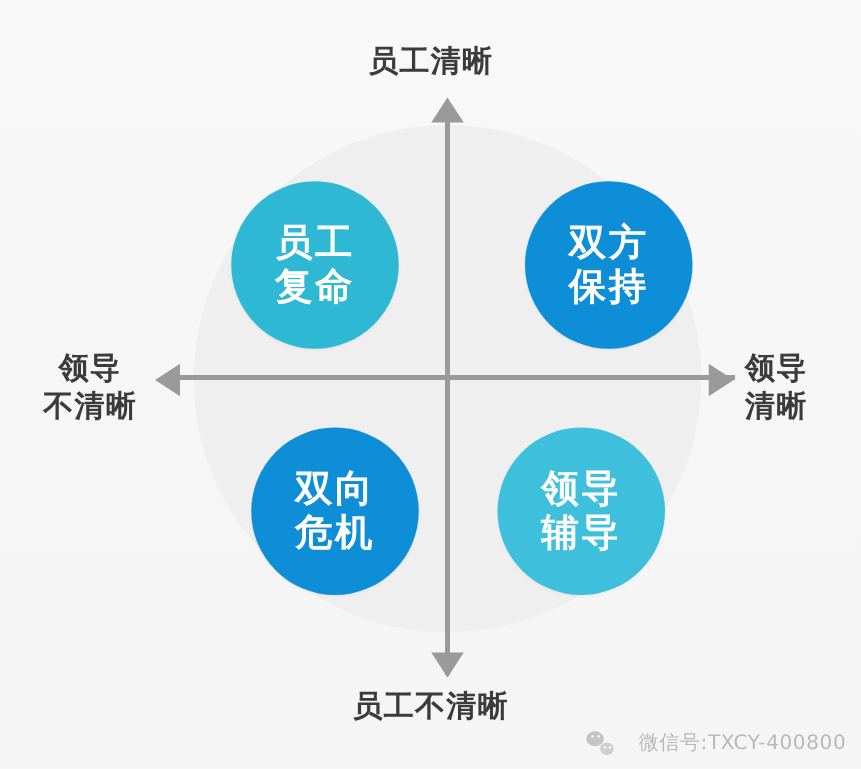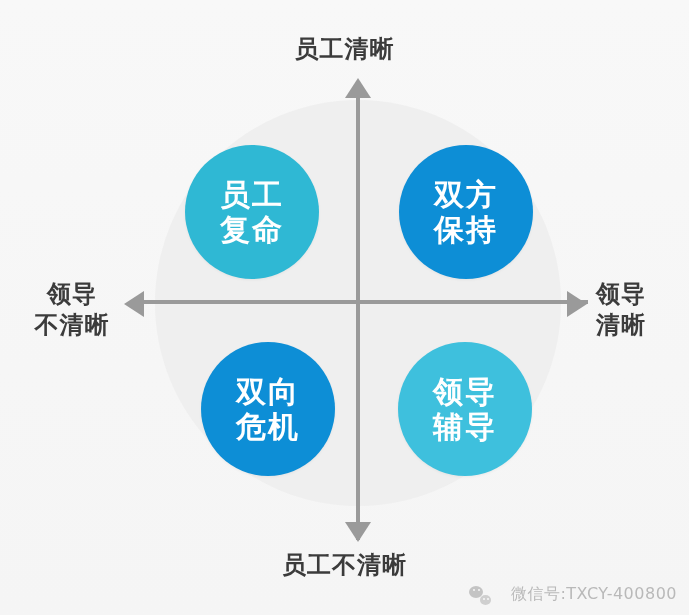--- a/index.html
+++ b/index.html
@@ -130,31 +130,31 @@
     color: #ffffff;
     font-size: 30px;
     font-weight: 700;
     line-height: 1.17;
     letter-spacing: 2px;
     white-space: pre-line;
     text-align: center;
     box-shadow: 0 1px 3px rgba(0,0,0,0.05);
   }
   .bubble-tl { left: 185px; top: 145px; text-align: center; }
-  .bubble-tr { left: 399px; top: 145px; }
+  .bubble-tr { left: 420px; top: 145px; }
   .bubble-bl { left: 201px; top: 342px; }
   .bubble-br { left: 398px; top: 342px; }
 
   
   .watermark {
     position: absolute;
     right: 12px;
     bottom: 10px;
     display: flex;
-    align-items: flex-end;
+    align-items: center;
     gap: 20px;
     color: #b9b9b9;
     font-size: 16px;
     letter-spacing: 0.5px;
     margin-top: 34px;
   }
   .wechat-icon {
     display: inline-block;
     width: 22px;
     height: 19px;

